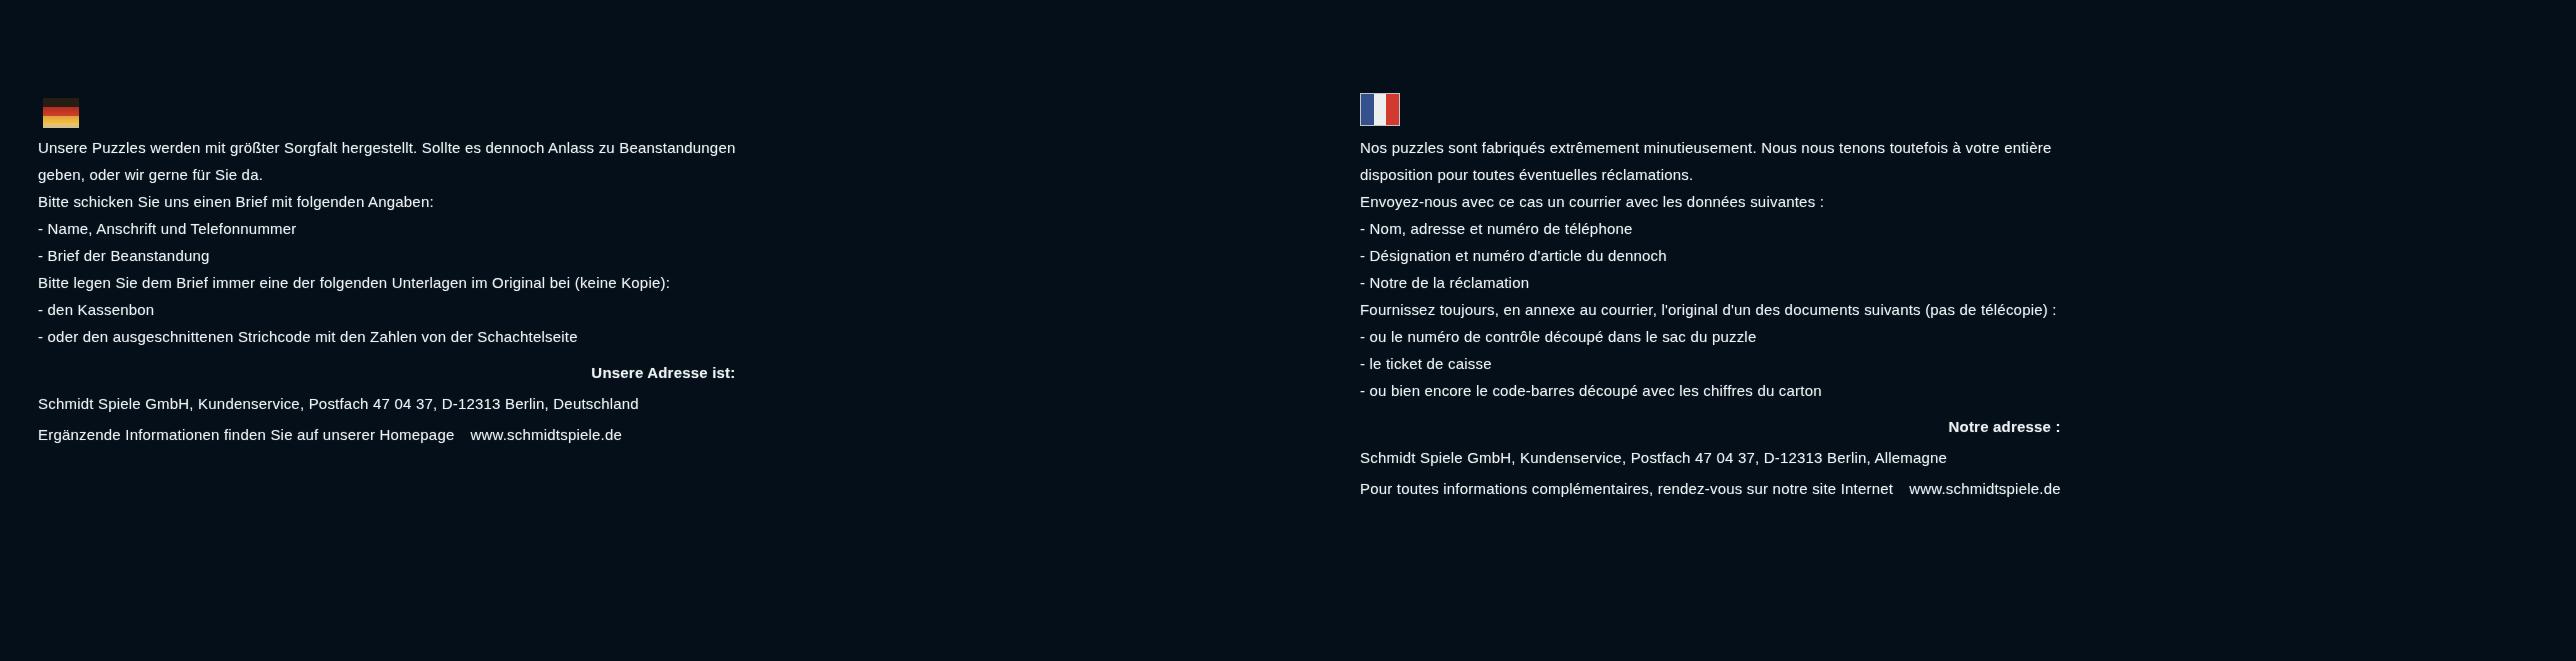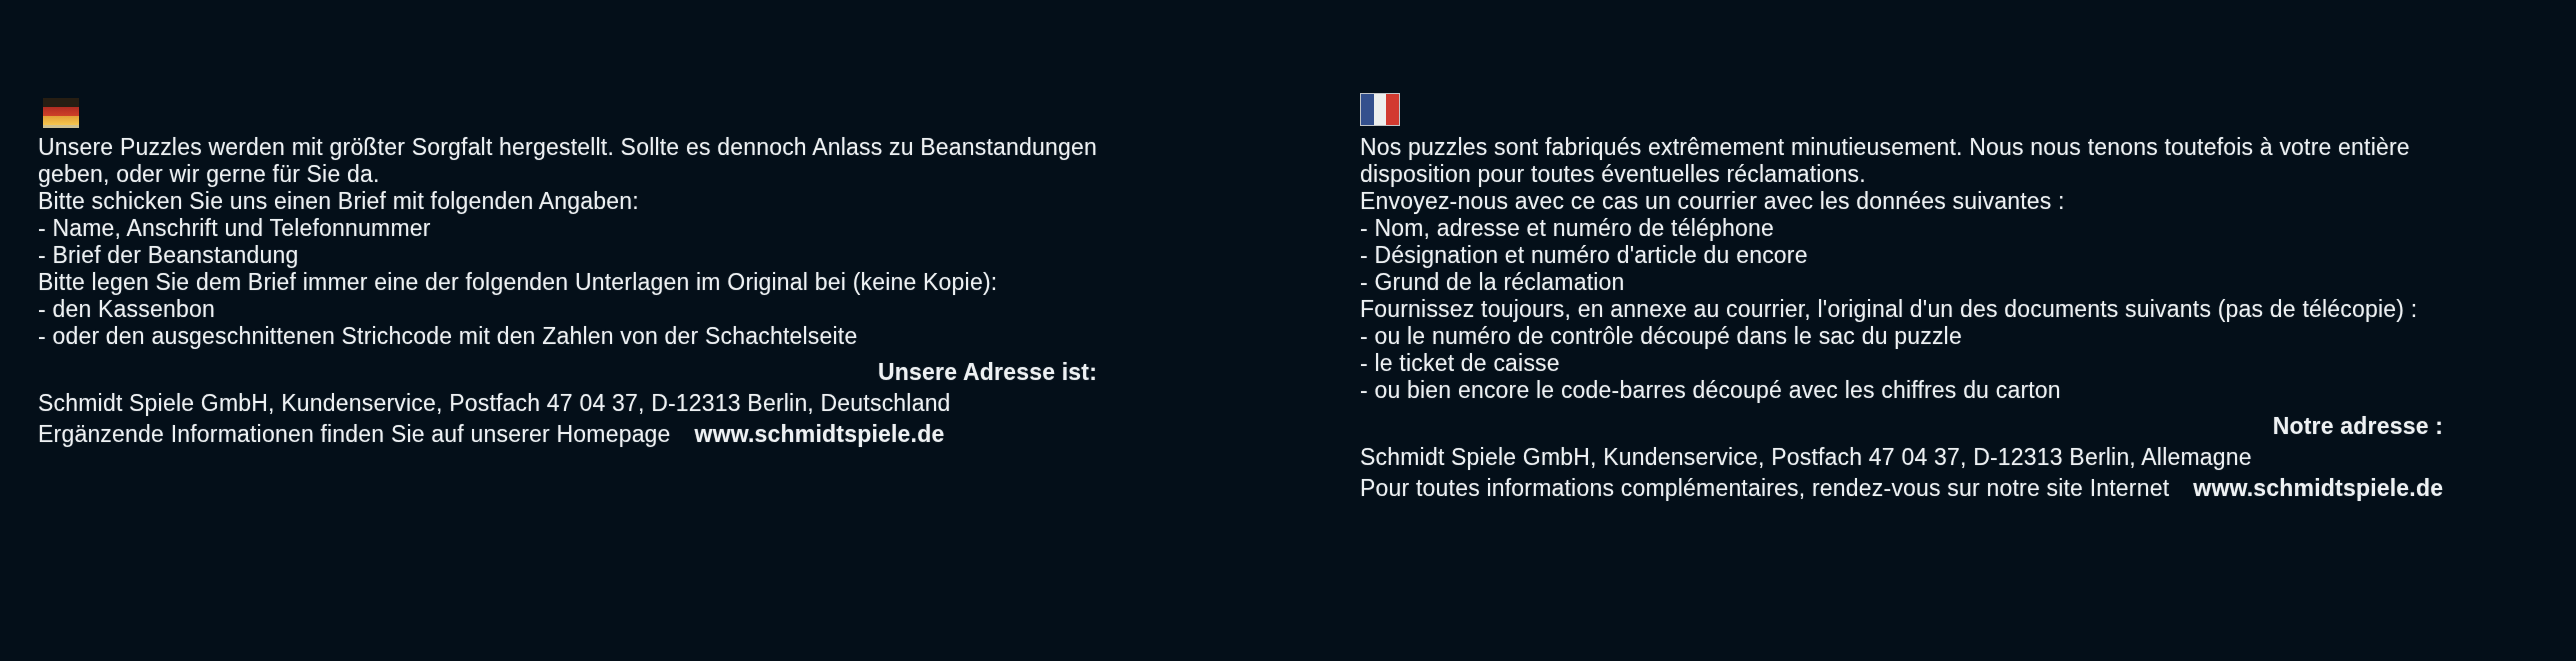--- a/index.html
+++ b/index.html
@@ -25,30 +25,30 @@
 
   
   .flag-fr { top: 0; left: 0; width: 38px; height: 31px; border: 1.7px solid #c2c5c8; display: flex; }
   .flag-fr .vstripe { flex: 1; }
   .fr-blue  { background: #34508d; }
   .fr-white { background: #edefee; }
   .fr-red   { background: #d23a30; }
 
   .textblock { padding-top: 41px; }
   .line {
-    font-size: 23px;
+    font-size: 15px;
     line-height: 27px;
     white-space: nowrap;
     letter-spacing: 0.2px;
     text-shadow: 0 0 1.7px rgba(230,240,250,0.25);
   }
   .address-block { margin-top: 6.6px; }
   .address-block .line { line-height: 31px; }
   .bold { font-weight: 700; text-align: right; }
-  .url { margin-left: 24px; font-weight: 700; }
+  .url { margin-left: 16px; font-weight: 400; }
 </style>
 </head>
 <body>
 
 <section class="col" id="col-de">
   <div class="flag flag-de">
     <div class="stripe de-black"></div>
     <div class="stripe de-red"></div>
     <div class="stripe de-gold"></div>
   </div>
@@ -73,22 +73,22 @@
   <div class="flag flag-fr">
     <div class="vstripe fr-blue"></div>
     <div class="vstripe fr-white"></div>
     <div class="vstripe fr-red"></div>
   </div>
   <div class="textblock">
     <div class="line">Nos puzzles sont fabriqués extrêmement minutieusement. Nous nous tenons toutefois à votre entière</div>
     <div class="line">disposition pour toutes éventuelles réclamations.</div>
     <div class="line">Envoyez-nous avec ce cas un courrier avec les données suivantes :</div>
     <div class="line">- Nom, adresse et numéro de téléphone</div>
-    <div class="line">- Désignation et numéro d'article du encore</div>
-    <div class="line">- Grund de la réclamation</div>
+    <div class="line">- Désignation et numéro d'article du dennoch</div>
+    <div class="line">- Notre de la réclamation</div>
     <div class="line">Fournissez toujours, en annexe au courrier, l'original d'un des documents suivants (pas de télécopie) :</div>
     <div class="line">- ou le numéro de contrôle découpé dans le sac du puzzle</div>
     <div class="line">- le ticket de caisse</div>
     <div class="line">- ou bien encore le code-barres découpé avec les chiffres du carton</div>
     <div class="address-block">
       <div class="line bold">Notre adresse :</div>
       <div class="line">Schmidt Spiele GmbH, Kundenservice, Postfach 47 04 37, D-12313 Berlin, Allemagne</div>
       <div class="line"><span>Pour toutes informations complémentaires, rendez-vous sur notre site Internet</span><span class="url">www.schmidtspiele.de</span></div>
     </div>
   </div>

